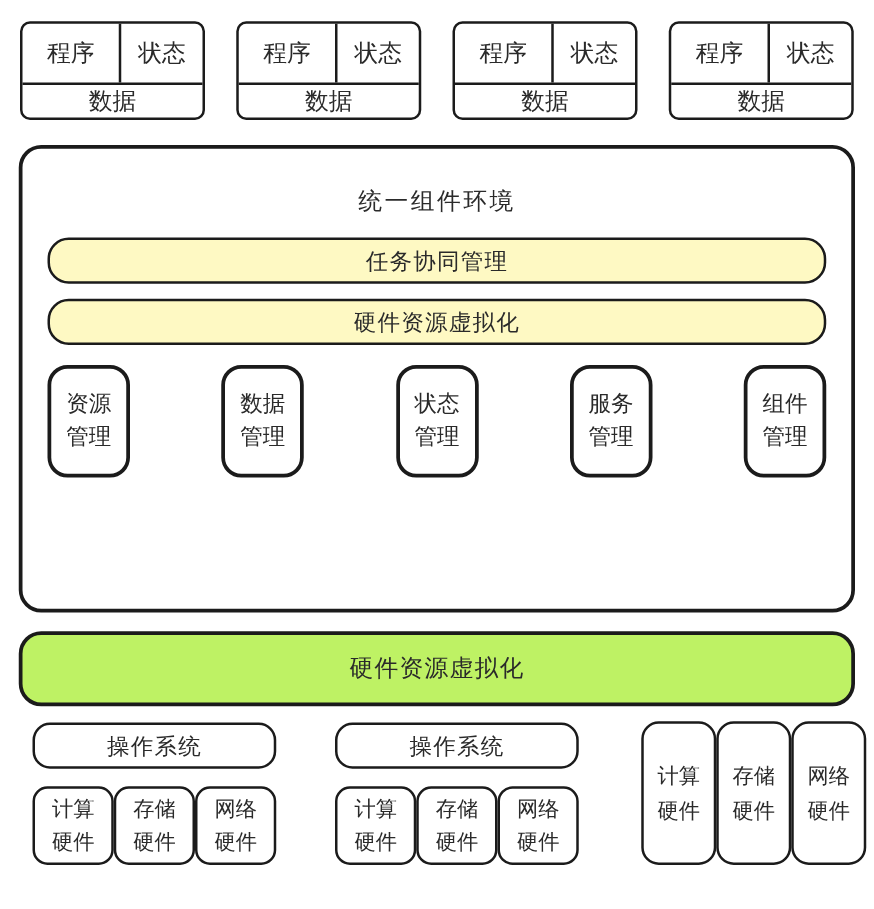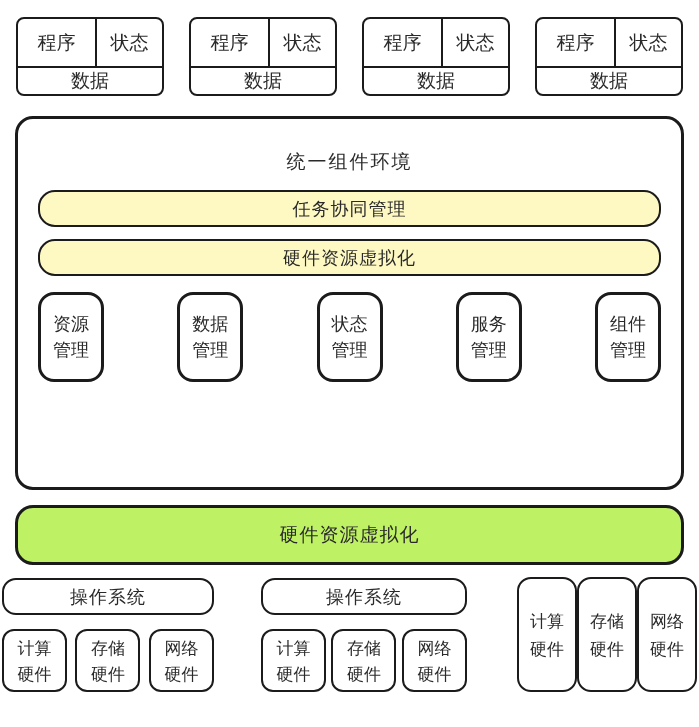--- a/index.html
+++ b/index.html
@@ -107,21 +107,21 @@
     border-radius: 18px;
     display: flex; align-items: center; justify-content: center;
     font-size: 19px;
     letter-spacing: 1px;
     background: #bef264;
   }
 
   
   .bottom-row {
     display: flex;
-    padding: 0 2px;
+    padding: 0 26px;
     margin-top: 13px;
     gap: 37px;
   }
   .os-group { width: 220px; }
   .os-group.second { width: 214px; margin-left: 10px; }
   .os-bar {
     height: 37px;
     border: 2.5px solid #1b1b1b;
     border-radius: 14px;
     display: flex; align-items: center; justify-content: center;

